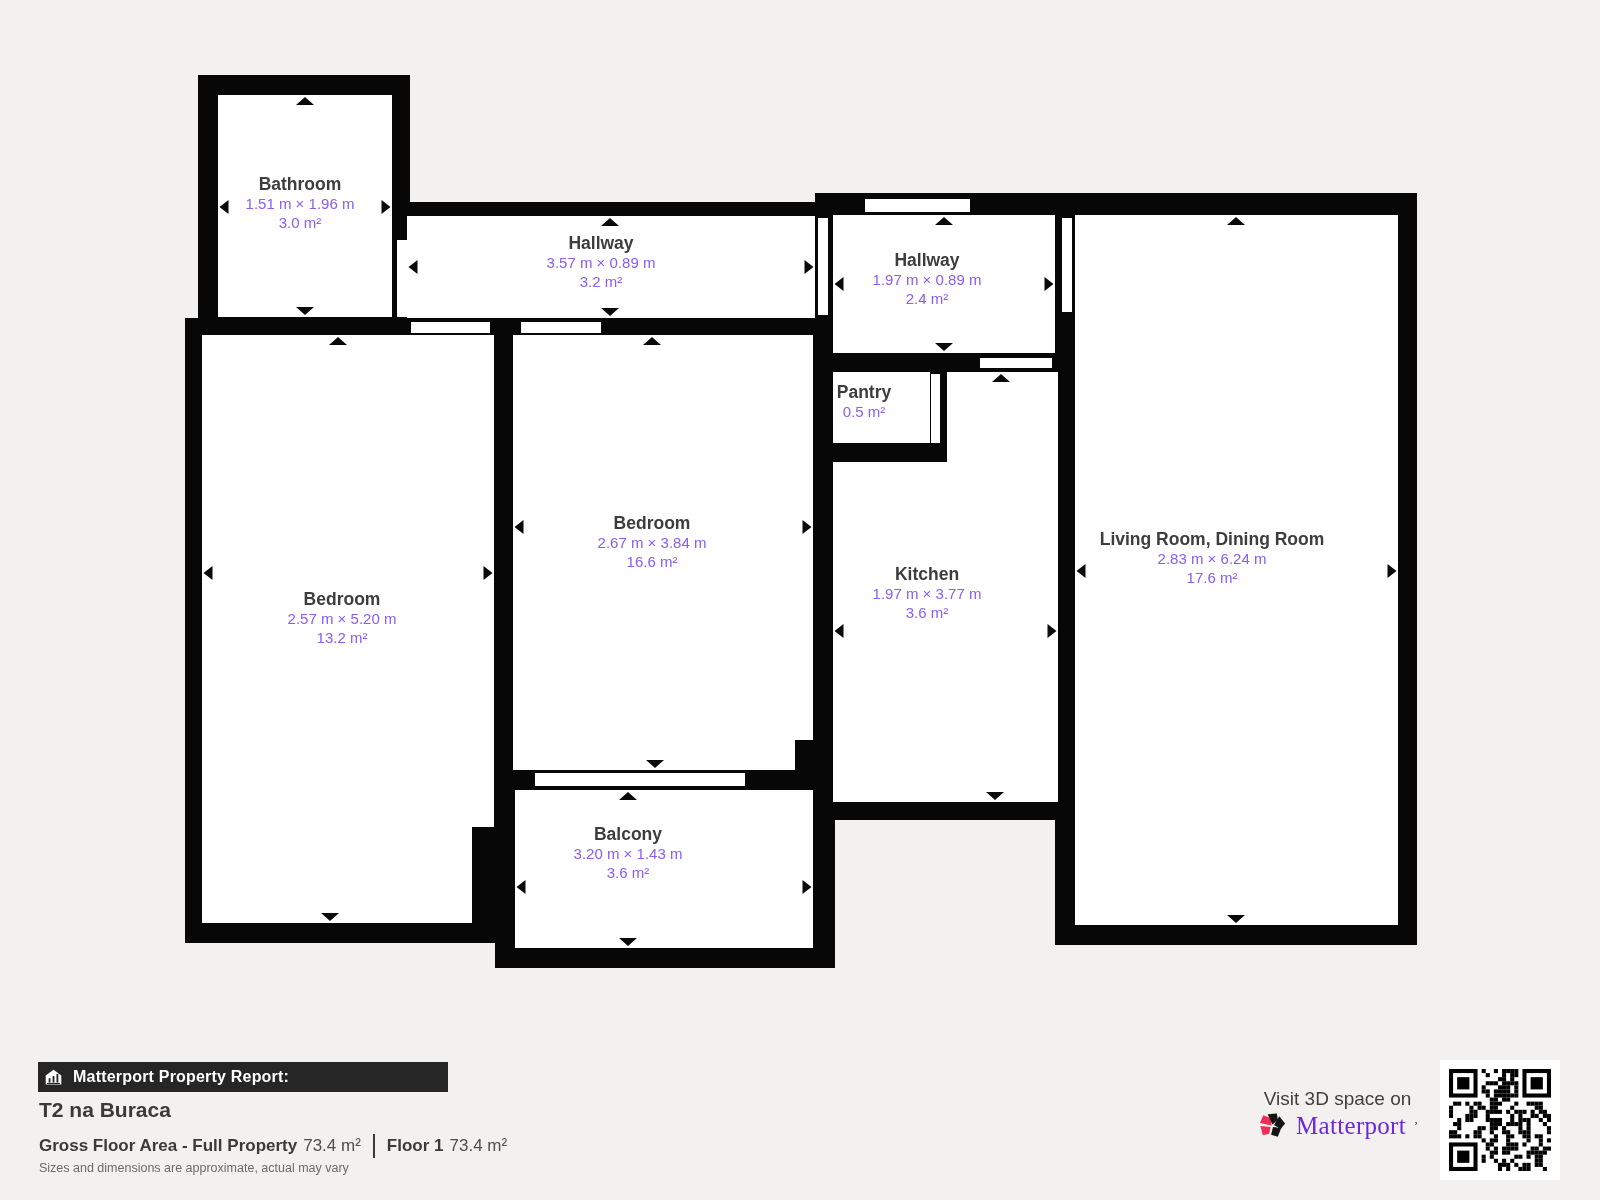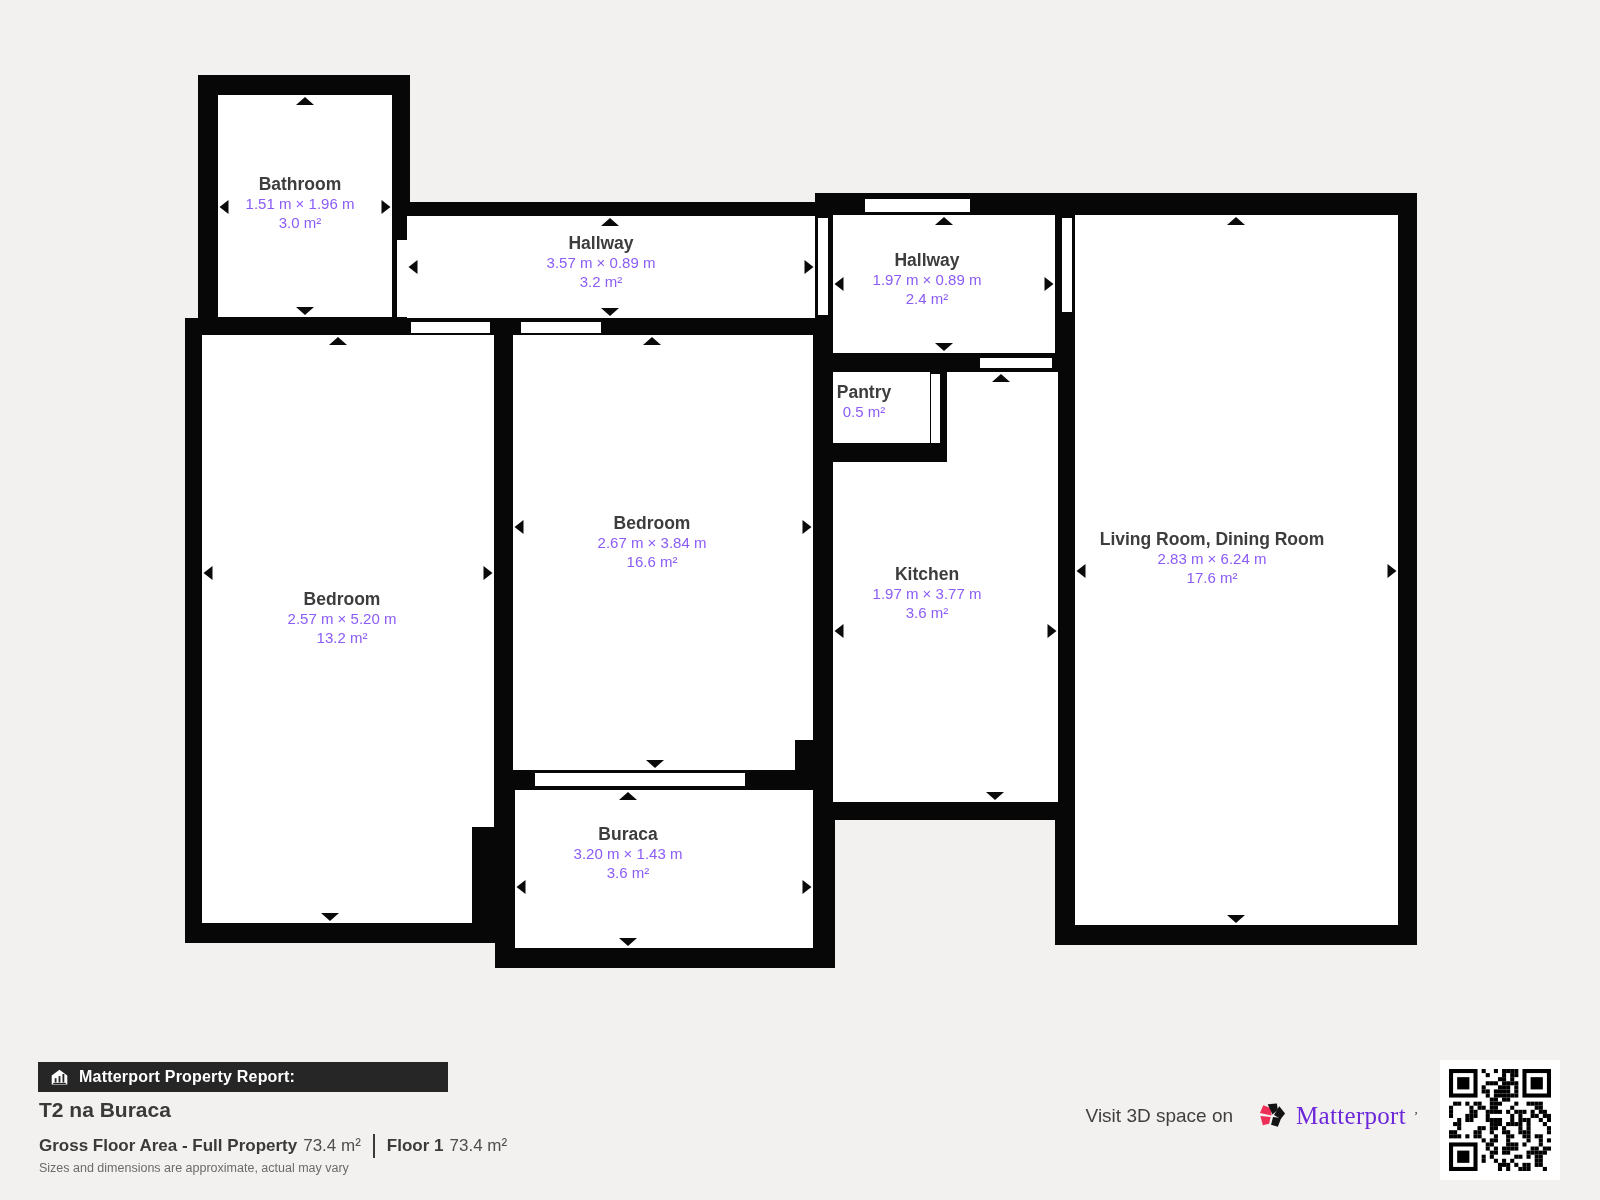--- a/index.html
+++ b/index.html
@@ -10,29 +10,29 @@
   .slot{position:absolute;background:#ffffff;}
   .arr{position:absolute;width:0;height:0;transform:translate(-50%,-50%);}
   .arr-up{border-left:9px solid transparent;border-right:9px solid transparent;border-bottom:8px solid #0a0a0a;}
   .arr-down{border-left:9px solid transparent;border-right:9px solid transparent;border-top:8px solid #0a0a0a;}
   .arr-left{border-top:7px solid transparent;border-bottom:7px solid transparent;border-right:9px solid #0a0a0a;}
   .arr-right{border-top:7px solid transparent;border-bottom:7px solid transparent;border-left:9px solid #0a0a0a;}
   .room-label{position:absolute;transform:translate(-50%,-50%);text-align:center;white-space:nowrap;}
   .room-name{font-size:17.5px;font-weight:bold;color:#3d3d3d;line-height:20px;}
   .room-dims,.room-area{font-size:15px;color:#8b5cf6;line-height:19px;}
   .report-bar{position:absolute;left:38px;top:1062px;width:410px;height:30px;background:#262626;
-              display:flex;align-items:center;padding-left:13px;box-sizing:border-box;gap:11px;}
+              display:flex;align-items:center;padding-left:7px;box-sizing:border-box;gap:11px;}
   .report-bar-label{color:#ffffff;font-size:16px;font-weight:bold;letter-spacing:.2px;}
   .property-name{position:absolute;left:39px;top:1098px;font-size:21px;font-weight:bold;color:#3a3a3a;}
   .stats{position:absolute;left:39px;top:1134px;display:flex;align-items:center;font-size:17px;color:#4f4f4f;}
   .stats .b{font-weight:bold;color:#3a3a3a;}
   .stats .sp{width:6px;display:inline-block;}
   .stat-divider{width:2px;height:24px;background:#3a3a3a;margin:0 12px;}
   .disclaimer{position:absolute;left:39px;top:1161px;font-size:12.5px;color:#6b6b6b;}
-  .promo{position:absolute;right:182px;top:1088px;display:flex;flex-direction:row;align-items:center;gap:24px;margin-top:12px;}
+  .promo{position:absolute;right:182px;top:1088px;display:flex;flex-direction:column;align-items:center;gap:0;}
   .visit-text{font-size:19px;color:#3f3f3f;}
   .brand-row{display:flex;align-items:center;gap:8px;}
   .wordmark{font-family:"Liberation Serif",serif;font-size:25px;color:#6d28d9;letter-spacing:.3px;}
   .brand-mark{font-family:"Liberation Serif",serif;font-size:12px;color:#1c1c1e;vertical-align:top;line-height:10px;}
   .qr-box{position:absolute;left:1440px;top:1060px;width:120px;height:120px;background:#ffffff;
           display:flex;align-items:center;justify-content:center;}
 </style>
 </head>
 <body>
 
@@ -135,21 +135,21 @@
     <div class="room-name">Kitchen</div>
     <div class="room-dims">1.97 m × 3.77 m</div>
     <div class="room-area">3.6 m²</div>
   </div>
   <div class="room-label" style="left:1212px;top:558px">
     <div class="room-name">Living Room, Dining Room</div>
     <div class="room-dims">2.83 m × 6.24 m</div>
     <div class="room-area">17.6 m²</div>
   </div>
   <div class="room-label" style="left:628px;top:853px">
-    <div class="room-name">Buraca</div>
+    <div class="room-name">Balcony</div>
     <div class="room-dims">3.20 m × 1.43 m</div>
     <div class="room-area">3.6 m²</div>
   </div>
 
   <div class="report-bar">
     <svg width="17" height="17" viewBox="0 0 24 24">
       <path d="M12 1 L23 9 L23 22 L1 22 L1 9 Z" fill="#ffffff"></path>
       <rect x="5.2" y="13" width="2.6" height="6" fill="#262626"></rect>
       <rect x="10.7" y="10" width="2.6" height="9" fill="#262626"></rect>
       <rect x="16.2" y="7" width="2.6" height="12" fill="#262626"></rect>

